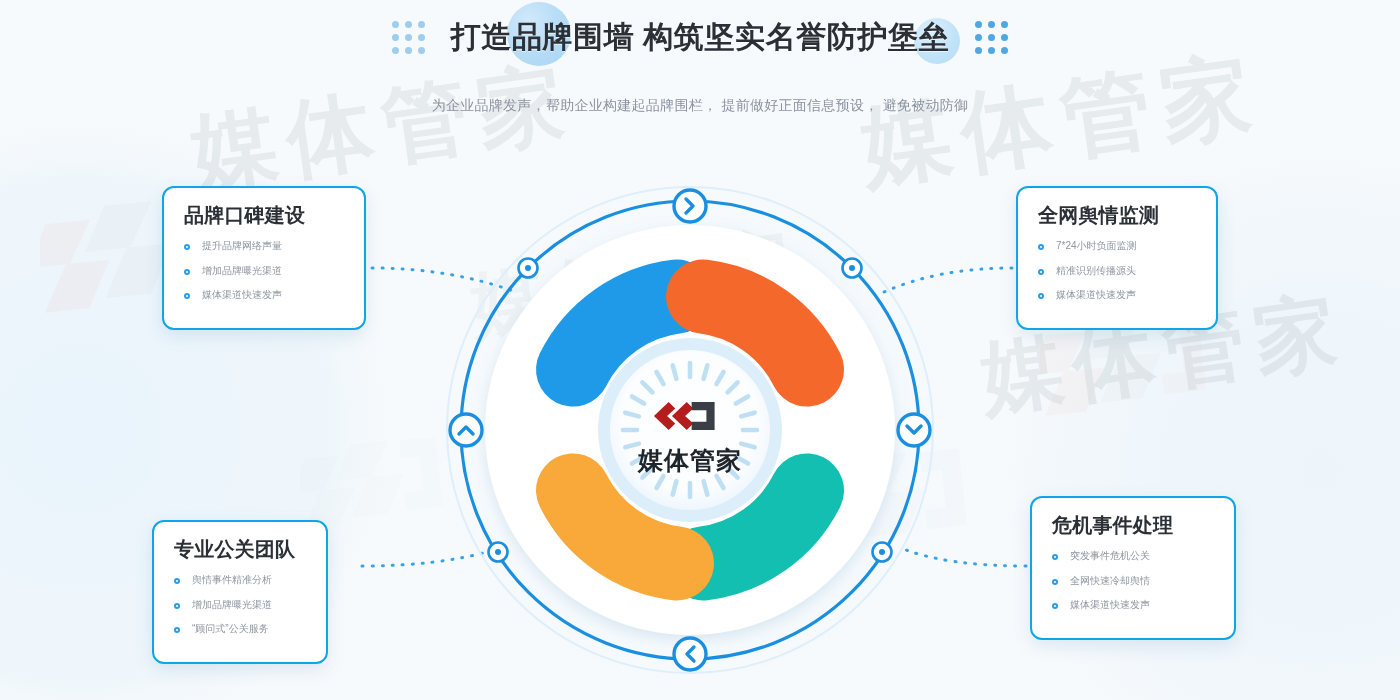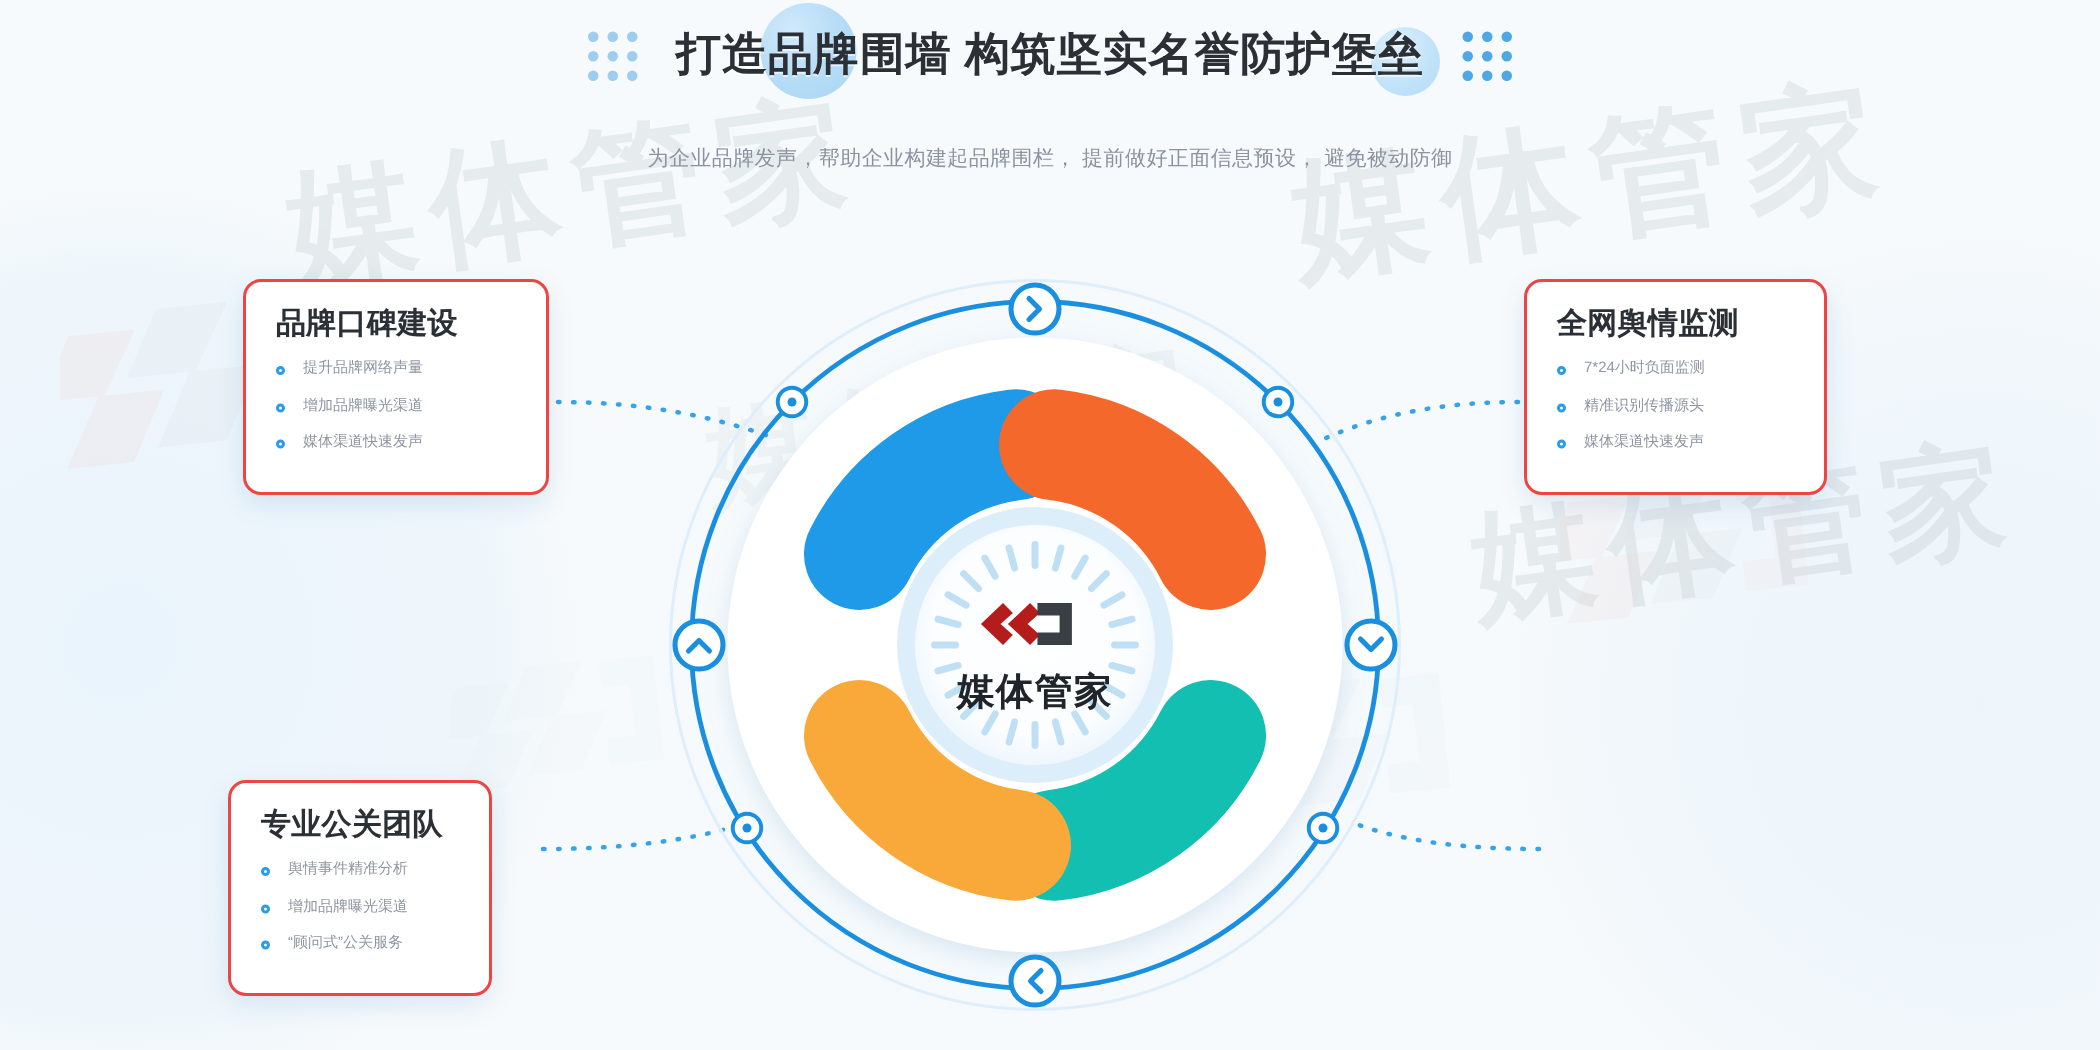--- a/index.html
+++ b/index.html
@@ -46,21 +46,21 @@
   .dotgrid i{display:block;width:7px;height:7px;border-radius:50%;background:#9ecdf0;}
   .dotgrid.dark i{background:#4fa8e4;}
   .subtitle{margin:18px auto 0;width:560px;font-size:14px;line-height:1.95;
     color:#8b93a0;letter-spacing:.02em;}
 
   
   .wheel{position:absolute;left:440px;top:180px;width:500px;height:500px;}
   .wheel svg{position:absolute;inset:0;}
 
   
-  .card{position:absolute;background:#fff;border:2px solid #ef4444;border-radius:12px;
+  .card{position:absolute;background:#fff;border:2px solid #0ea5e9;border-radius:12px;
     box-shadow:0 6px 18px rgba(35,110,170,.13);padding:14px 20px 16px;box-sizing:border-box;}
   .card h3{margin:0 0 9px;font-size:20px;font-weight:700;color:#2b2f36;letter-spacing:.01em;}
   .card ul{margin:0;padding:0;list-style:none;}
   .card li{position:relative;padding-left:18px;font-size:10px;line-height:1.55;
     color:#8e96a2;margin:9px 0;white-space:nowrap;}
   .card li::before{content:"";position:absolute;left:0;top:6px;width:6px;height:6px;
     border-radius:50%;border:2px solid #2b9de8;box-sizing:border-box;background:#fff;}
 
   #card-brand  {left:162px; top:186px; width:204px;}
   #card-monitor{left:1016px;top:186px;width:202px;}
@@ -270,14 +270,22 @@
 
   <div class="card" id="card-pr">
     <h3>专业公关团队</h3>
     <ul>
       <li>舆情事件精准分析</li>
       <li>增加品牌曝光渠道</li>
       <li>“顾问式”公关服务</li>
     </ul>
   </div>
 
+  <div class="card" id="card-crisis">
+    <h3>危机事件处理</h3>
+    <ul>
+      <li>突发事件危机公关</li>
+      <li>全网快速冷却舆情</li>
+      <li>媒体渠道快速发声</li>
+    </ul>
+  </div>
 
 </div>
 
 </body></html>

